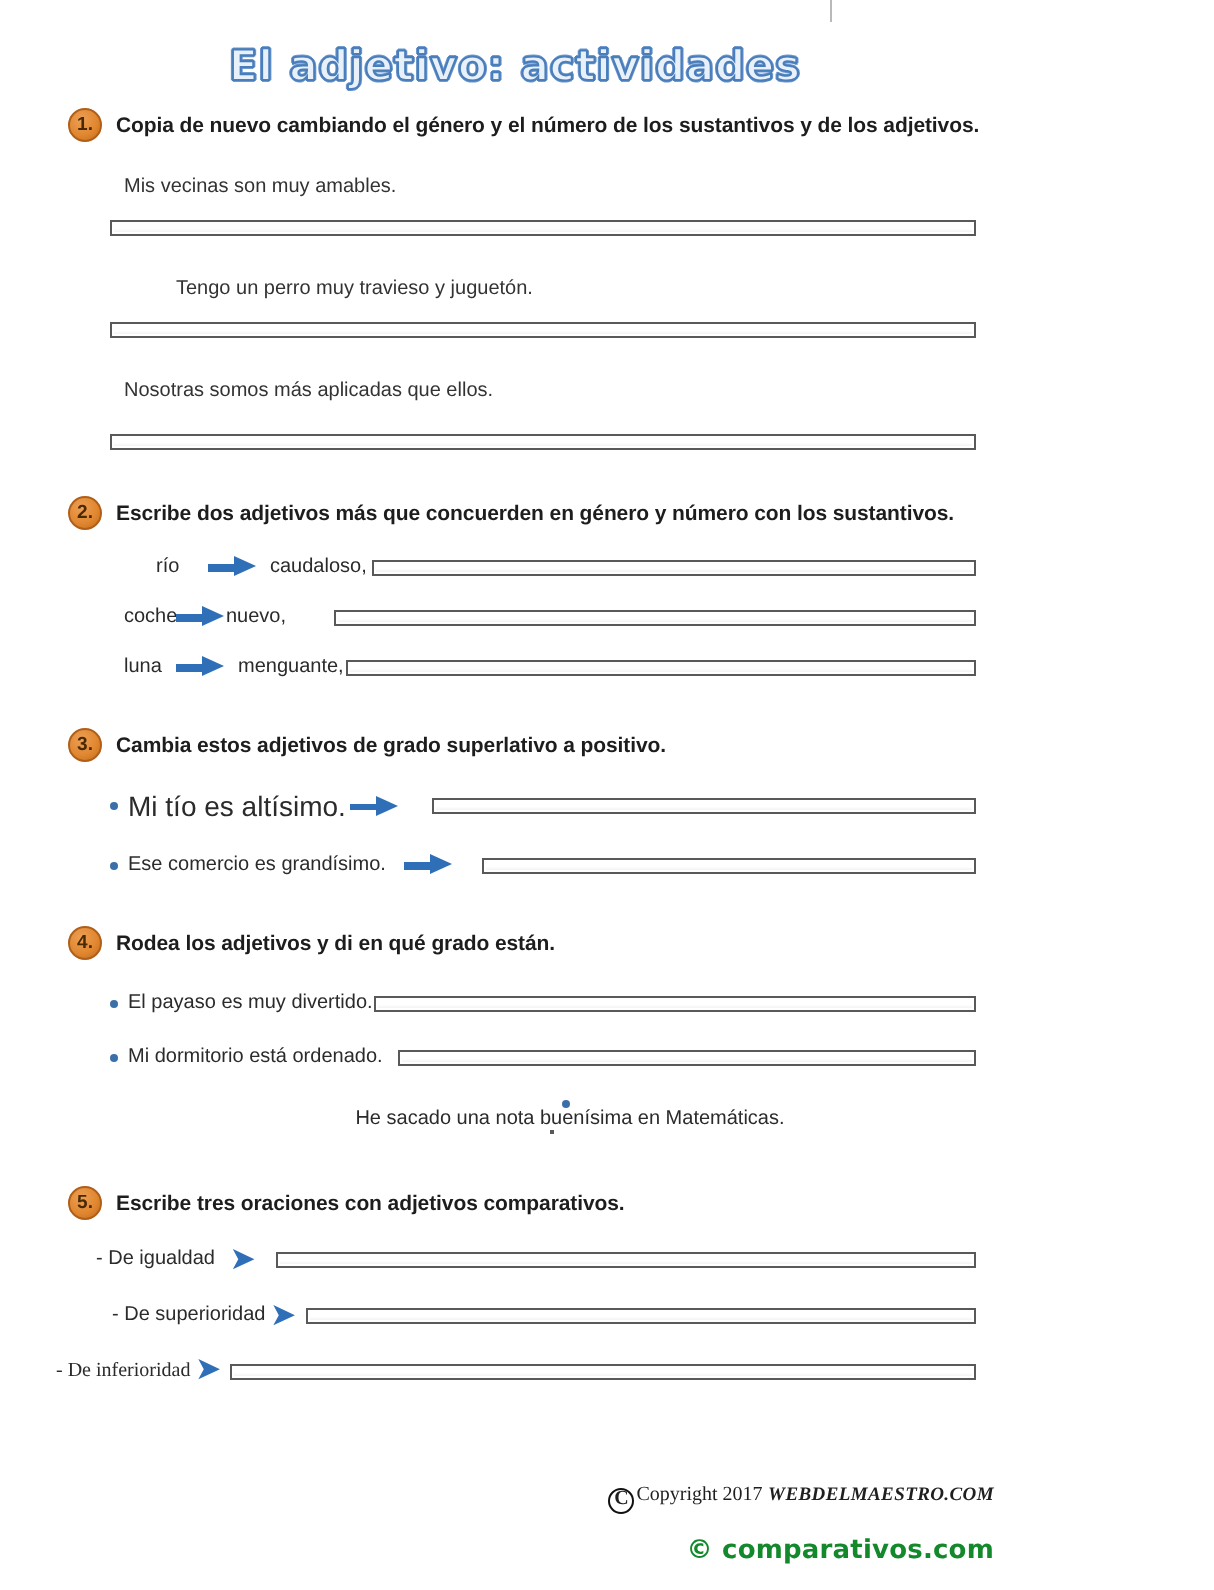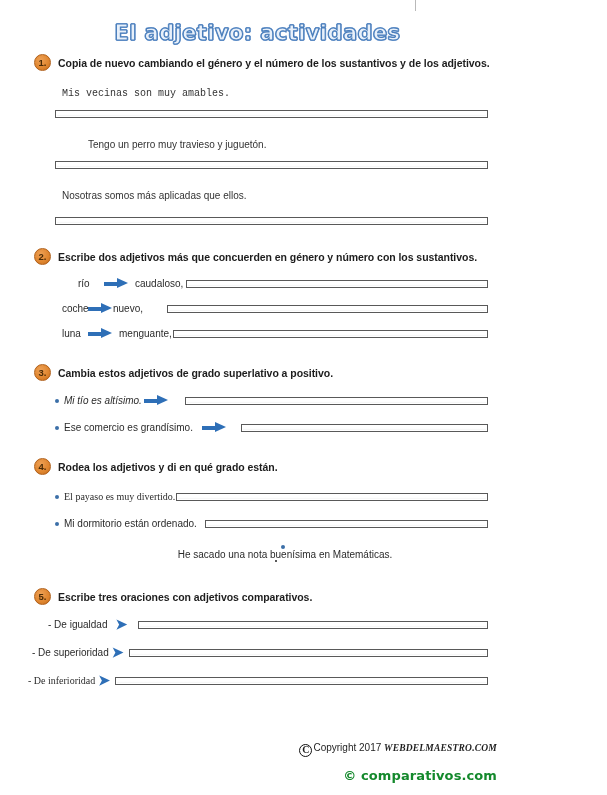--- a/index.html
+++ b/index.html
@@ -154,21 +154,21 @@
     border-radius: 50%;
     font-family: "Liberation Serif", serif;
     font-size: 10px;
     font-weight: bold;
     line-height: 10px;
     text-align: center;
     vertical-align: -2px;
     margin-right: 1px;
   }
   .copy-text {
-    font-family: Liberation Sans, sans-serif;
+    font-family: Liberation Serif, serif;
     font-size: 10px;
     margin-top: 30px;
   }
   .copy-domain {
     font-family: "Liberation Serif", serif;
     font-size: 9.5px;
     font-weight: bold;
     font-style: italic;
     letter-spacing: 0.2px;
   }
@@ -195,21 +195,21 @@
   <div class="title-wrap">
     <span class="title">El adjetivo: actividades</span>
   </div>
 
   <div style="margin-top:9px;">
     <div class="ex-head">
       <span class="num-badge">1.</span>
       <span class="ex-title">Copia de nuevo cambiando el género y el número de los sustantivos y de los adjetivos.</span>
     </div>
 
-    <div class="plain-line" style="margin-top:17px;font-family:Liberation Mono, monospace;">Mis vecinas son muy amables.</div>
+    <div class="plain-line" style="margin-top:17px;">Mis vecinas son muy amables.</div>
     <div class="ansbox shaded" style="margin:11px 27px 0 55px;"></div>
 
     <div class="plain-line" style="margin-top:21px;margin-left:26px;">Tengo un perro muy travieso y juguetón.</div>
     <div class="ansbox shaded" style="margin:11px 27px 0 55px;"></div>
 
     <div class="plain-line" style="margin-top:21px;">Nosotras somos más aplicadas que ellos.</div>
     <div class="ansbox shaded" style="margin:16px 27px 0 55px;"></div>
   </div>
 
   <div style="margin-top:23px;">
@@ -241,48 +241,48 @@
   </div>
 
   <div style="margin-top:25px;">
     <div class="ex-head">
       <span class="num-badge">3.</span>
       <span class="ex-title">Cambia estos adjetivos de grado superlativo a positivo.</span>
     </div>
 
     <div class="row" style="margin-top:14px; padding-left:55px;">
       <span class="bullet"></span>
-      <span style="font-size:10px;font-style:italic;">Mi tío es altísimo.</span>
+      <span style="font-size:14px;">Mi tío es altísimo.</span>
       <span class="arrow-block" style="margin-left:2px;"></span>
       <span class="ansbox shaded" style="flex:1; margin-left:16px; margin-right:27px;"></span>
     </div>
 
     <div class="row" style="margin-top:16px; padding-left:55px;">
       <span class="bullet"></span>
       <span style="font-size:10px;">Ese comercio es grandísimo.</span>
       <span class="arrow-block" style="margin-left:9px;"></span>
       <span class="ansbox shaded" style="flex:1; margin-left:14px; margin-right:27px;"></span>
     </div>
   </div>
 
   <div style="margin-top:25px;">
     <div class="ex-head">
       <span class="num-badge">4.</span>
       <span class="ex-title">Rodea los adjetivos y di en qué grado están.</span>
     </div>
 
     <div class="row" style="margin-top:16px; padding-left:55px;">
       <span class="bullet"></span>
-      <span style="font-size:10px;font-family:Liberation Serif, serif;">El payaso es muy divertido.</span>
+      <span style="font-size:10px;">El payaso es muy divertido.</span>
       <span class="ansbox shaded" style="flex:1; margin-left:1px; margin-right:27px;"></span>
     </div>
 
     <div class="row" style="margin-top:16px; padding-left:55px;">
       <span class="bullet"></span>
-      <span style="font-size:10px;">Mi dormitorio están ordenado.</span>
+      <span style="font-size:10px;">Mi dormitorio está ordenado.</span>
       <span class="ansbox shaded" style="flex:1; margin-left:8px; margin-right:27px;"></span>
     </div>
 
     <div class="row" style="margin-top:16px; padding-left:55px;flex-direction:column;">
       <span class="bullet"></span>
       <span style="font-size:10px;">He sacado una nota buenísima en Matemáticas.</span>
       <span class="ansbox shaded" style="flex:1; margin-left:8px; margin-right:27px;"></span>
     </div>
   </div>
 
@@ -291,21 +291,21 @@
       <span class="num-badge">5.</span>
       <span class="ex-title">Escribe tres oraciones con adjetivos comparativos.</span>
     </div>
 
     <div class="row" style="margin-top:14px; padding-left:48px;">
       <span style="font-size:10px;">- De igualdad</span>
       <span class="arrow-swept" style="margin-left:8px;">➤</span>
       <span class="ansbox shaded" style="flex:1; margin-left:9px; margin-right:27px;"></span>
     </div>
 
-    <div class="row" style="margin-top:17px; padding-left:32px;">
+    <div class="row" style="margin-top:17px; padding-left:56px;">
       <span style="font-size:10px;">- De superioridad</span>
       <span class="arrow-swept" style="margin-left:3px;">➤</span>
       <span class="ansbox shaded" style="flex:1; margin-left:3px; margin-right:27px;"></span>
     </div>
 
     <div class="row" style="margin-top:17px; padding-left:28px;font-family:Liberation Serif, serif;">
       <span style="font-size:10px;">- De inferioridad</span>
       <span class="arrow-swept" style="margin-left:3px;">➤</span>
       <span class="ansbox shaded" style="flex:1; margin-left:3px; margin-right:27px;"></span>
     </div>

